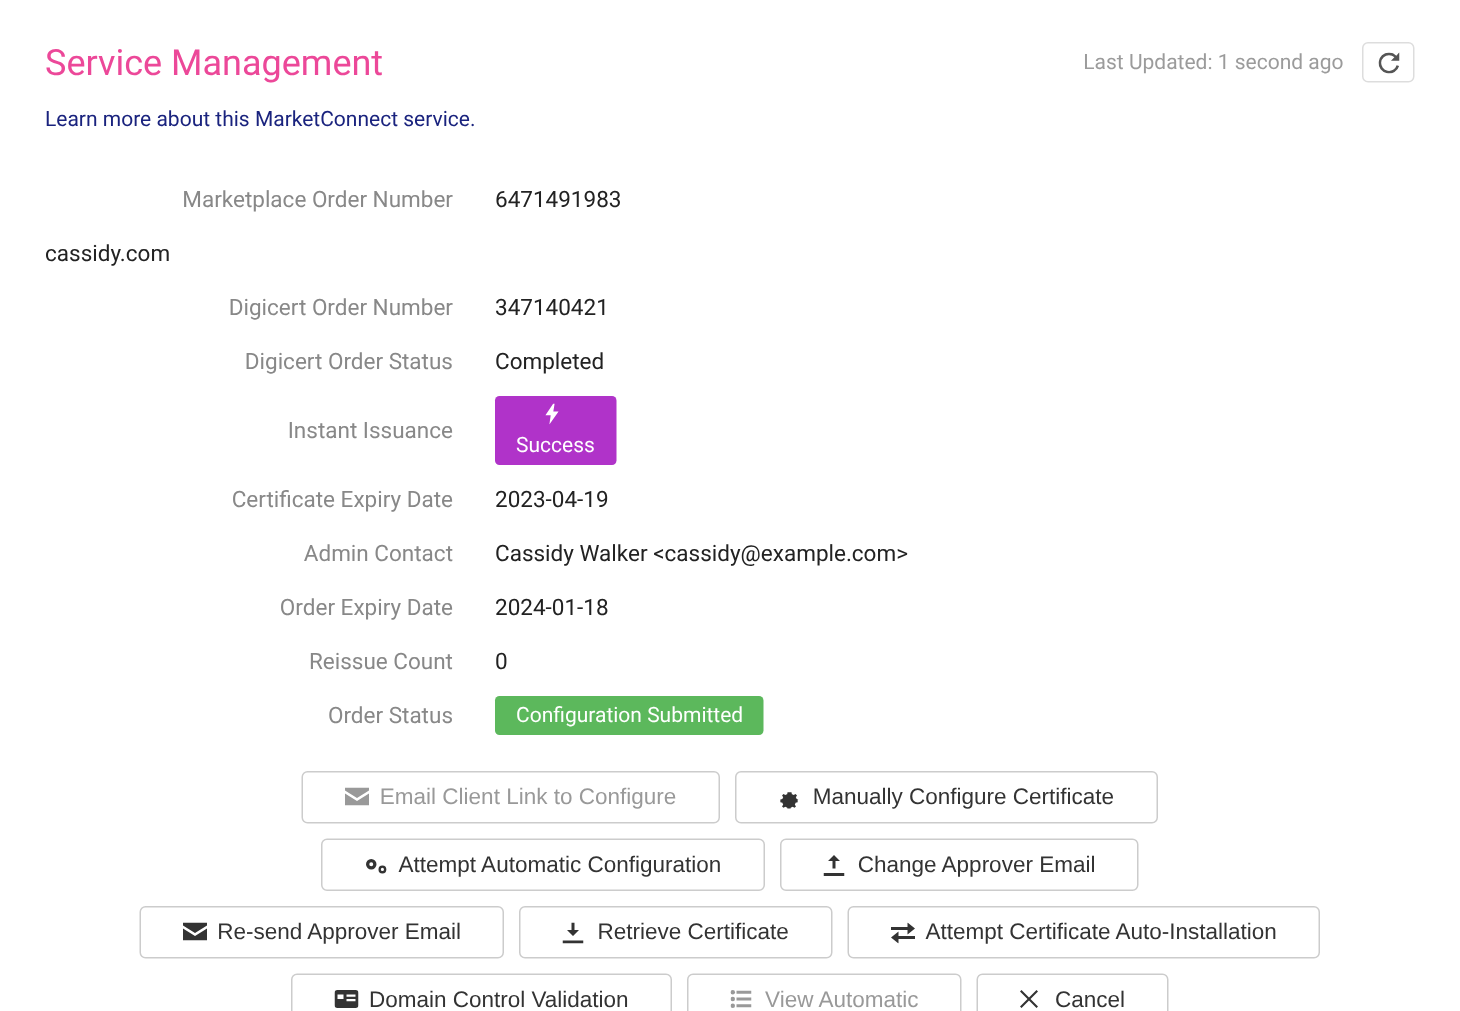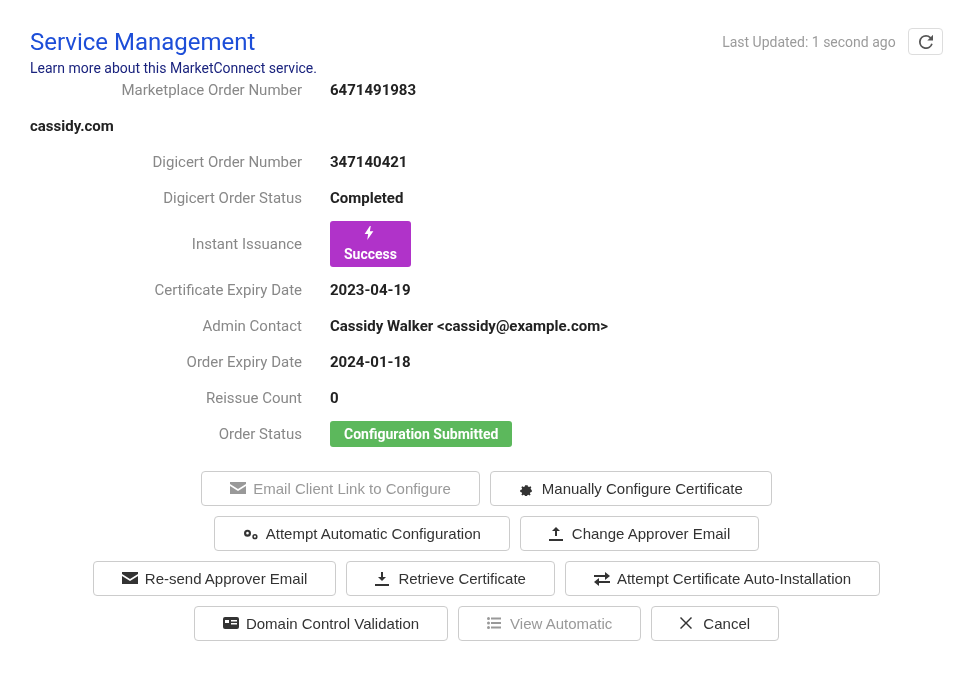--- a/index.html
+++ b/index.html
@@ -15,67 +15,67 @@
     padding: 28px 30px 30px 30px;
   }
   .header-row {
     display: flex;
     justify-content: space-between;
     align-items: flex-start;
   }
   .title {
     font-size: 24px;
     font-weight: 400;
-    color: #1d4ed8;
+    color: #ec4899;
     margin: 0;
   }
   .learn-more {
     color: #1a237e;
     font-size: 14px;
     text-decoration: none;
     display: inline-block;
-    margin-top: 4px;
+    margin-top: 16px;
   }
   .header-right {
     display: flex;
     align-items: center;
     gap: 12px;
     color: #9b9b9b;
     font-size: 14px;
     margin-left: 20px;
   }
   .refresh-btn {
     border: 1px solid #ddd;
     background: #fff;
     border-radius: 4px;
     padding: 6px 10px;
     cursor: pointer;
     color: #555;
     display: flex;
     align-items: center;
   }
   .details {
+    margin-top: 32px;
   }
   .detail-row {
     display: flex;
     align-items: center;
     margin-bottom: 10px;
     min-height: 26px;
   }
   .detail-label {
     width: 300px;
     text-align: right;
     color: #888;
     font-size: 15px;
     padding-right: 28px;
   }
   .detail-value {
     font-size: 15px;
     color: #222;
-    font-weight: bold;
   }
   .badge {
     display: inline-flex;
     align-items: center;
     gap: 6px;
     color: #fff;
     padding: 5px 14px;
     border-radius: 3px;
     font-size: 14px;
     flex-direction: column;

